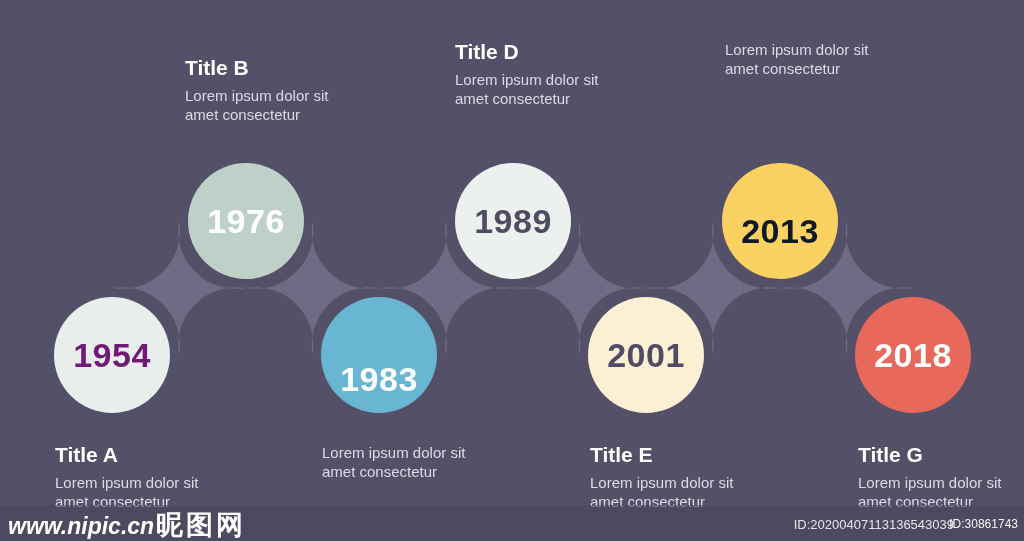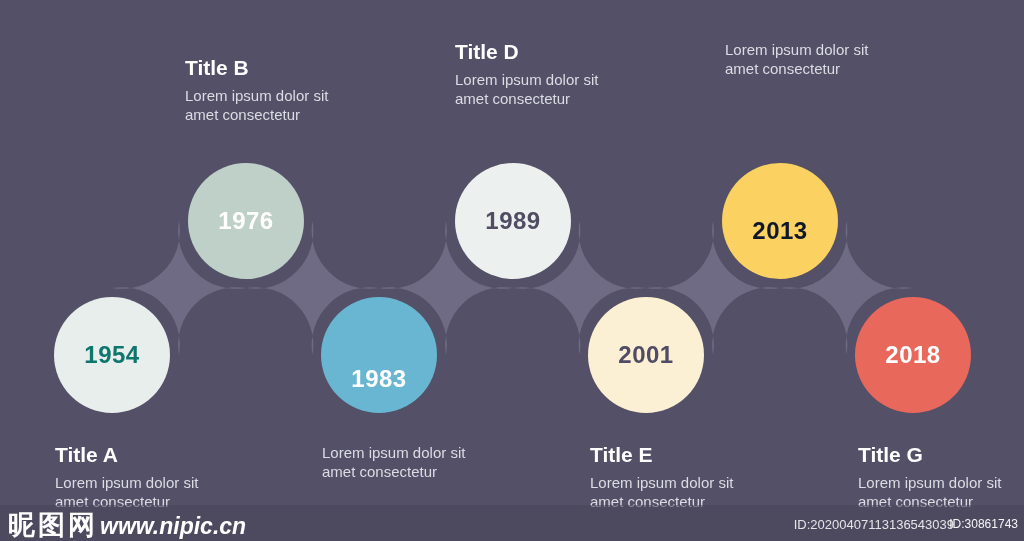--- a/index.html
+++ b/index.html
@@ -29,21 +29,21 @@
   
   .node {
     position: absolute;
     border-radius: 50%;
     z-index: 3;
     display: flex;
     align-items: center;
     justify-content: center;
   }
   .node-year {
-    font-size: 24px;
+    font-size: 34px;
     font-weight: bold;
     letter-spacing: 0.5px;
     line-height: 1;
     user-select: none;
   }
   
   .txt {
     position: absolute;
     z-index: 4;
     width: 180px;
@@ -126,21 +126,21 @@
       <path d="M 179 221 A 58 58 0 0 0 246 288 A 58 58 0 0 0 179 355 A 58 58 0 0 0 112 288 A 58 58 0 0 0 179 221 Z" fill="#6f6b84"></path>
       <path d="M 312.5 221 A 58 58 0 0 0 379 288 A 58 58 0 0 0 312.5 355 A 58 58 0 0 0 246 288 A 58 58 0 0 0 312.5 221 Z" fill="#6f6b84"></path>
       <path d="M 446 221 A 58 58 0 0 0 513 288 A 58 58 0 0 0 446 355 A 58 58 0 0 0 379 288 A 58 58 0 0 0 446 221 Z" fill="#6f6b84"></path>
       <path d="M 579.5 221 A 58 58 0 0 0 646 288 A 58 58 0 0 0 579.5 355 A 58 58 0 0 0 513 288 A 58 58 0 0 0 579.5 221 Z" fill="#6f6b84"></path>
       <path d="M 713 221 A 58 58 0 0 0 780 288 A 58 58 0 0 0 713 355 A 58 58 0 0 0 646 288 A 58 58 0 0 0 713 221 Z" fill="#6f6b84"></path>
       <path d="M 846.5 221 A 58 58 0 0 0 913 288 A 58 58 0 0 0 846.5 355 A 58 58 0 0 0 780 288 A 58 58 0 0 0 846.5 221 Z" fill="#6f6b84"></path>
     </svg>
 
   <div id="nodes-layer">
       <div class="node" style="left: 54px; top: 297px; width: 116px; height: 116px; background: rgb(231, 238, 236);">
-        <span class="node-year" style="color: #0f766e;">1954</span>
+        <span class="node-year" style="color: #701a75;">1954</span>
       </div>
       <div class="node" style="left: 188px; top: 163px; width: 116px; height: 116px; background: rgb(190, 208, 200);">
         <span class="node-year" style="color: rgb(255, 255, 255);">1976</span>
       </div>
       <div class="node" style="left: 321px; top: 297px; width: 116px; height: 116px; background: rgb(104, 182, 209);">
         <span class="node-year" style="color: rgb(255, 255, 255); margin-top: 48px;">1983</span>
       </div>
       <div class="node" style="left: 455px; top: 163px; width: 116px; height: 116px; background: rgb(236, 241, 239);">
         <span class="node-year" style="color: rgb(79, 76, 100);">1989</span>
       </div>
@@ -180,20 +180,20 @@
       </div>
       <div class="txt" style="left: 858px; top: 443px;">
         <p class="txt-title">Title G</p>
         <p class="txt-body">Lorem ipsum dolor sit amet consectetur</p>
       </div>
     </div>
 
   <div id="wm-strip"></div>
 
   <div id="wm-left">
+    <span id="wm-url">www.nipic.cn</span>
     <span id="wm-cjk">昵图网</span>
-    <span id="wm-url">www.nipic.cn</span>
   </div>
 
   <div id="wm-id-ghost">ID:20200407113136543039</div>
   <div id="wm-id">ID:30861743</div>
 
 </div>
 
 </body></html>

